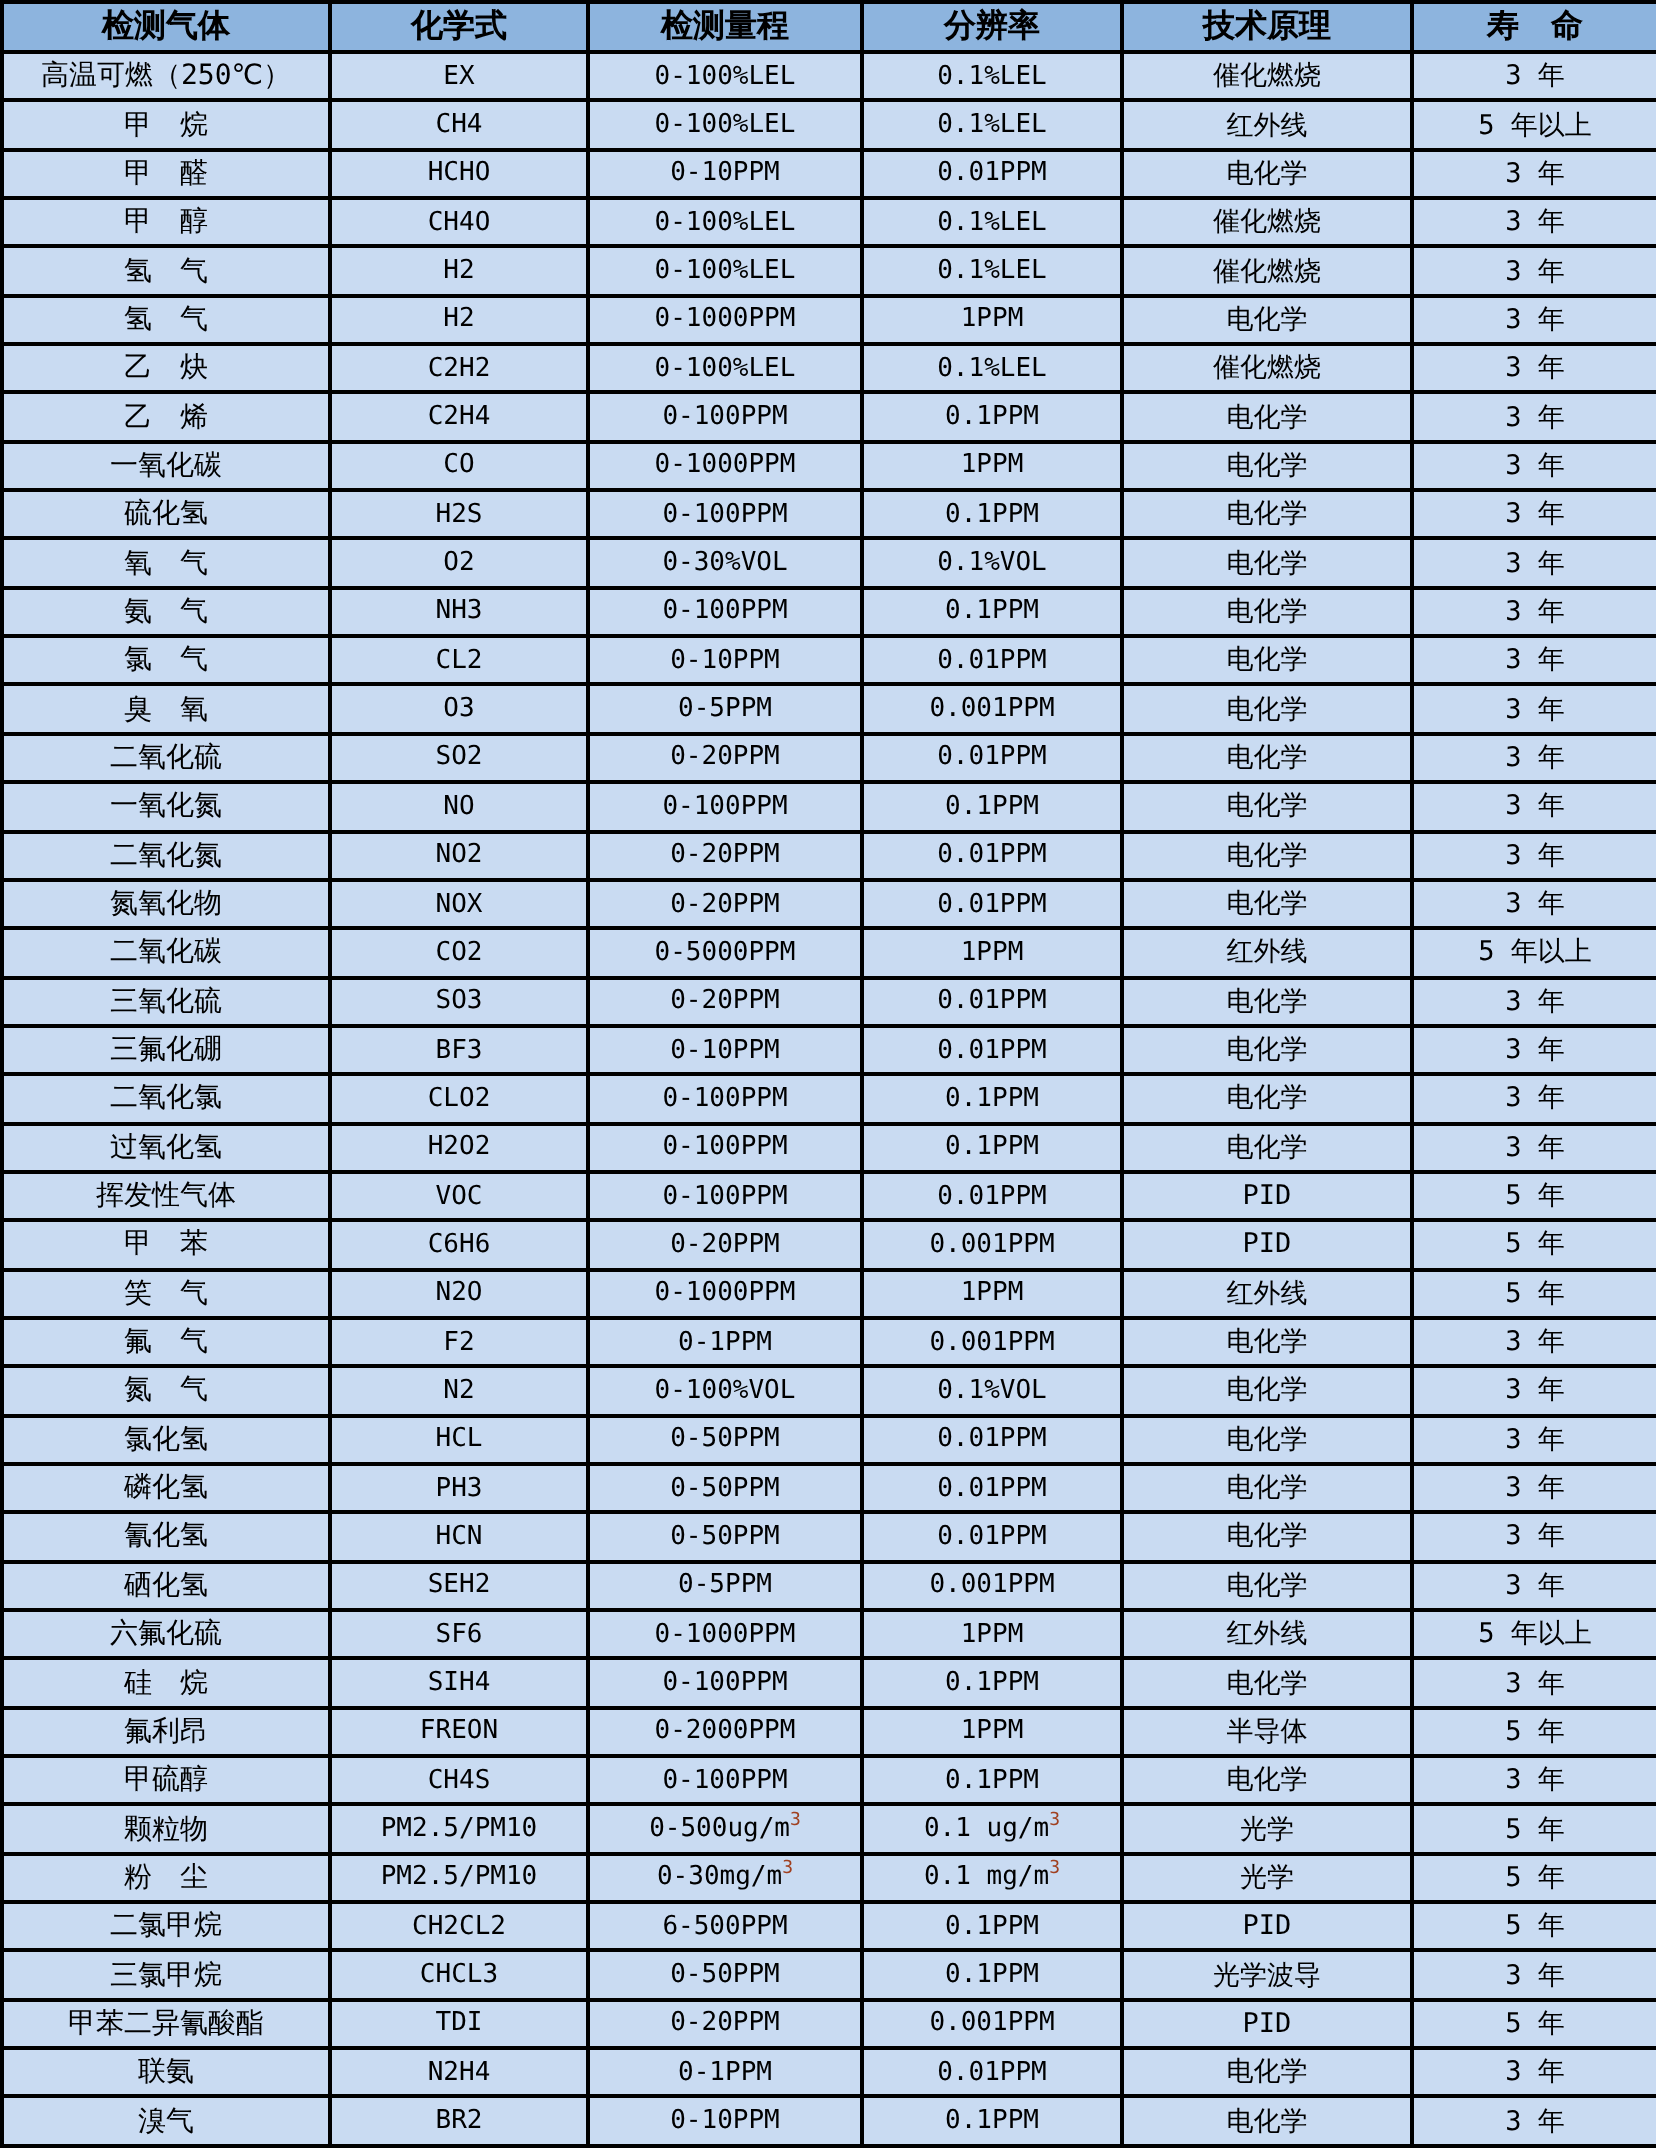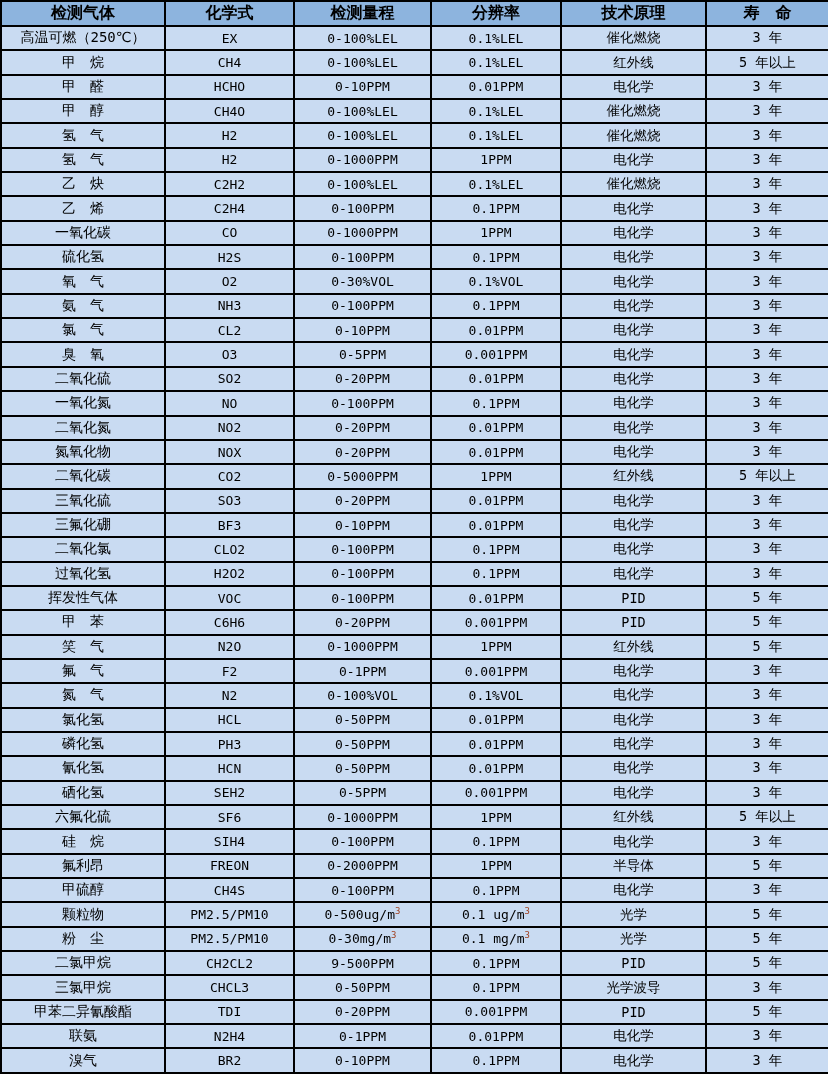--- a/index.html
+++ b/index.html
@@ -372,21 +372,21 @@
     <td class="col-gas">粉　尘</td>
     <td class="col-formula">PM2.5/PM10</td>
     <td class="col-range">0-30mg/m<sup class="sup">3</sup></td>
     <td class="col-resolution">0.1 mg/m<sup class="sup">3</sup></td>
     <td class="col-principle">光学</td>
     <td class="col-life">5 年</td>
   </tr>
       <tr>
     <td class="col-gas">二氯甲烷</td>
     <td class="col-formula">CH2CL2</td>
-    <td class="col-range">9-500PPM</td>
+    <td class="col-range">6-500PPM</td>
     <td class="col-resolution">0.1PPM</td>
     <td class="col-principle">PID</td>
     <td class="col-life">5 年</td>
   </tr>
       <tr>
     <td class="col-gas">三氯甲烷</td>
     <td class="col-formula">CHCL3</td>
     <td class="col-range">0-50PPM</td>
     <td class="col-resolution">0.1PPM</td>
     <td class="col-principle">光学波导</td>

